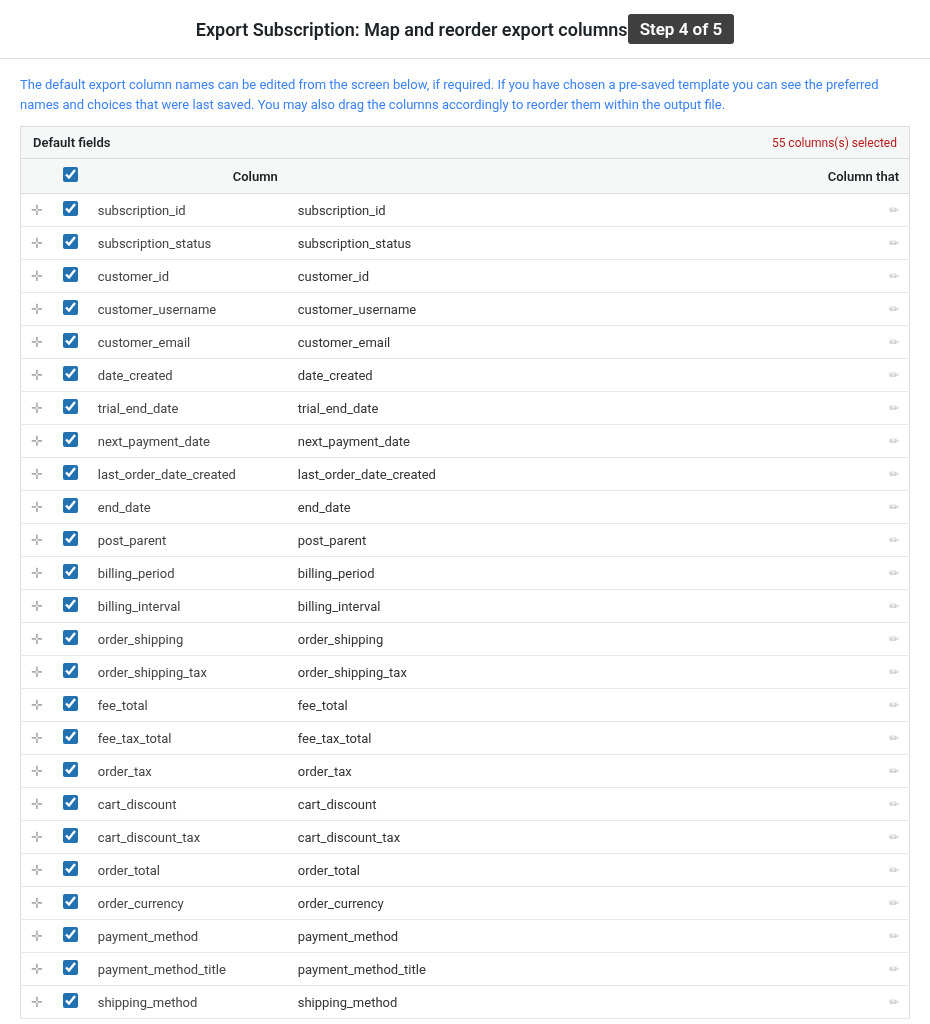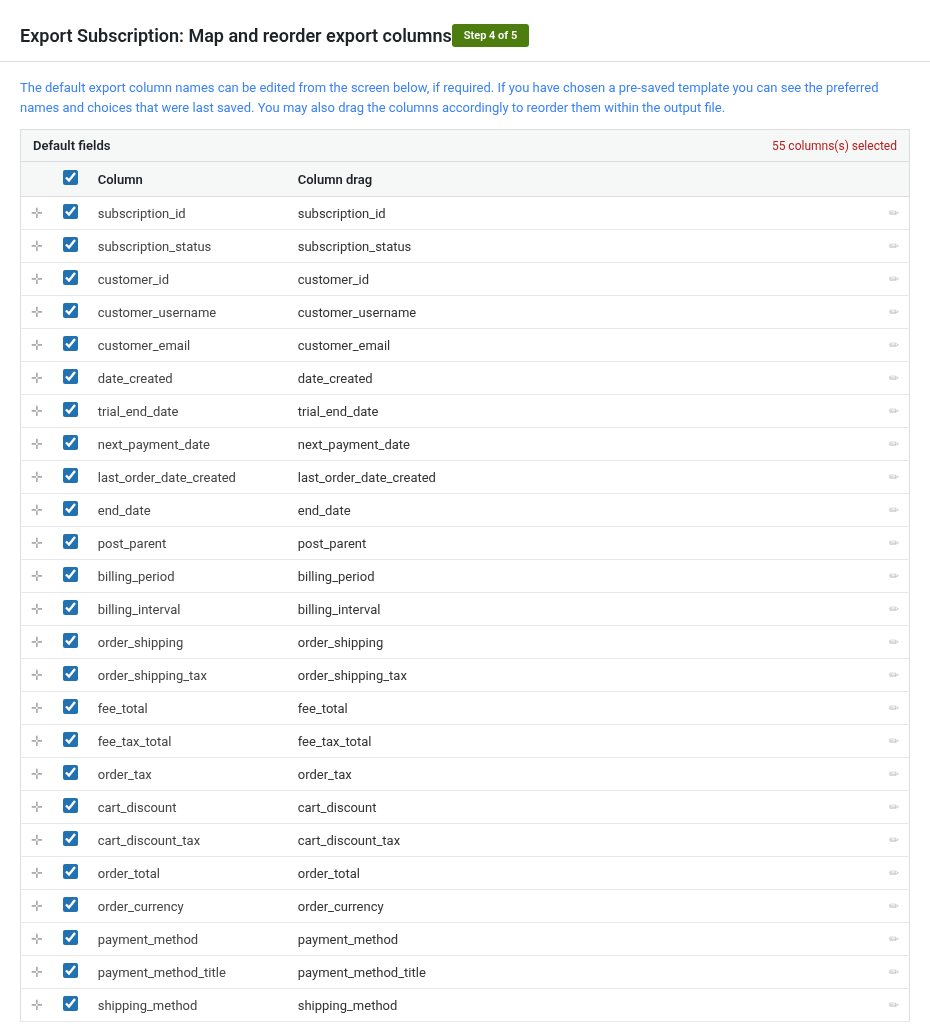--- a/index.html
+++ b/index.html
@@ -6,33 +6,33 @@
     body {
       font-family: -apple-system, BlinkMacSystemFont, "Segoe UI", Roboto, Oxygen, sans-serif;
       font-size: 13px;
       color: #333;
       background: #fff;
       padding: 0;
     }
     .page-header {
       display: flex;
       align-items: center;
-      justify-content: flex-start;
-      padding: 24px 20px 14px 20px;
+      justify-content: center;
+      padding: 14px 20px 14px 20px;
       border-bottom: 1px solid #ddd;
     }
     .page-title {
       font-size: 18px;
       font-weight: 600;
       color: #1d2327;
     }
     .step-badge {
-      background: #4d7c0f;
+      background: #404040;
       color: #fff;
-      font-size: 11px;
+      font-size: 17px;
       font-weight: 600;
       padding: 5px 12px;
       border-radius: 3px;
     }
     .description {
       padding: 16px 20px 12px 20px;
       font-size: 13px;
       color: #3b82f6;
       line-height: 1.5;
       max-width: 900px;
@@ -61,21 +61,21 @@
     .data-table {
       width: 100%;
       border-collapse: collapse;
       border: 1px solid #ddd;
     }
     .data-table thead tr {
       background: #f6f7f7;
       border-bottom: 1px solid #ddd;
     }
     .data-table thead th {
-      text-align: left;
+      text-align: right;
       padding: 8px 10px;
       font-weight: 600;
       font-size: 13px;
       color: #1d2327;
     }
     .data-table thead th:first-child {
       width: 30px;
     }
     .data-table thead th.drag-col {
       width: 20px;
@@ -148,21 +148,21 @@
     <span class="columns-selected">55 columns(s) selected</span>
   </div>
   <table class="data-table">
     <thead>
       <tr>
         <th class="drag-col"></th>
         <th class="col-checkbox-header">
           <input type="checkbox" class="row-checkbox" checked="" style="">
         </th>
         <th class="col-column">Column</th>
-        <th class="col-column-name">Column drag</th>
+        <th class="col-column-name">Column that</th>
       </tr>
     </thead>
     <tbody id="table-body">
     <tr>
           <td><span class="drag-handle">✛</span></td>
           <td class="col-checkbox-td"><input type="checkbox" class="row-checkbox" checked="" style=""></td>
           <td class="col-name-cell">subscription_id</td>
           <td>
       <div class="col-name-input-wrap">
         <span class="col-name-value">subscription_id</span>

